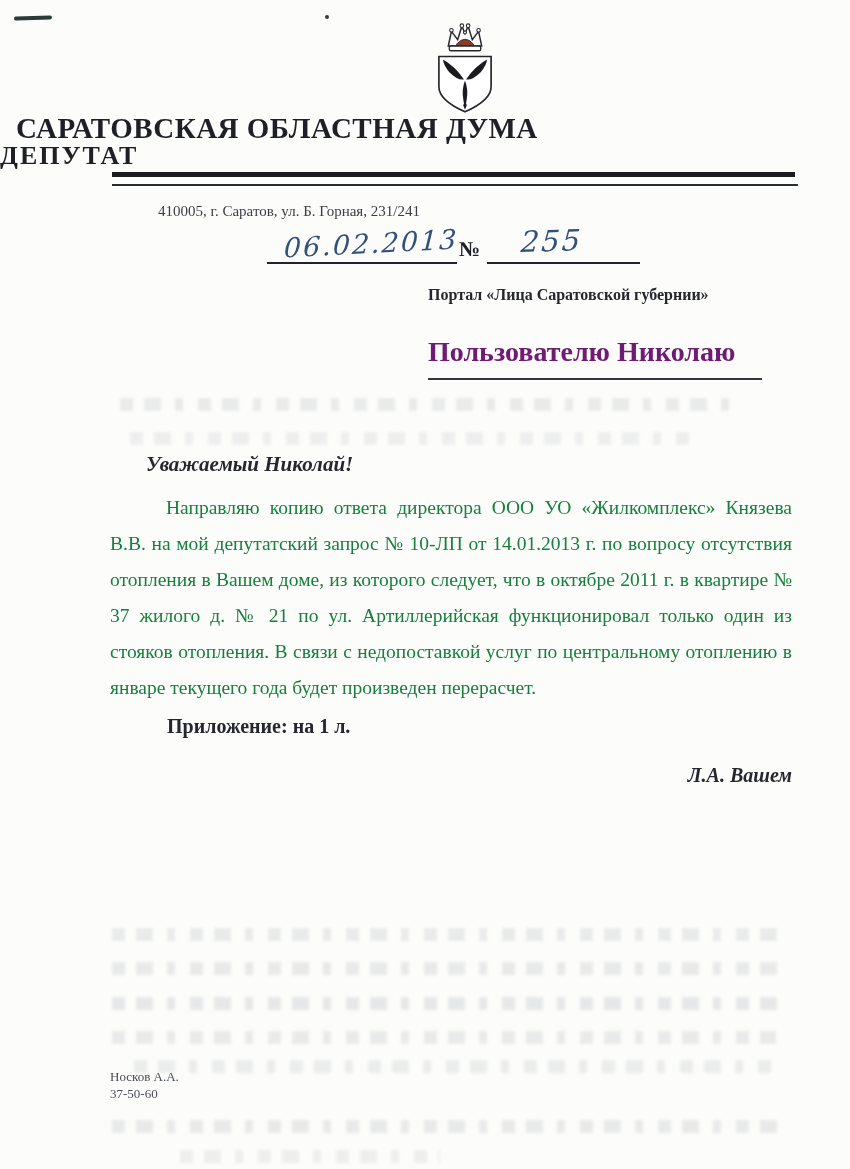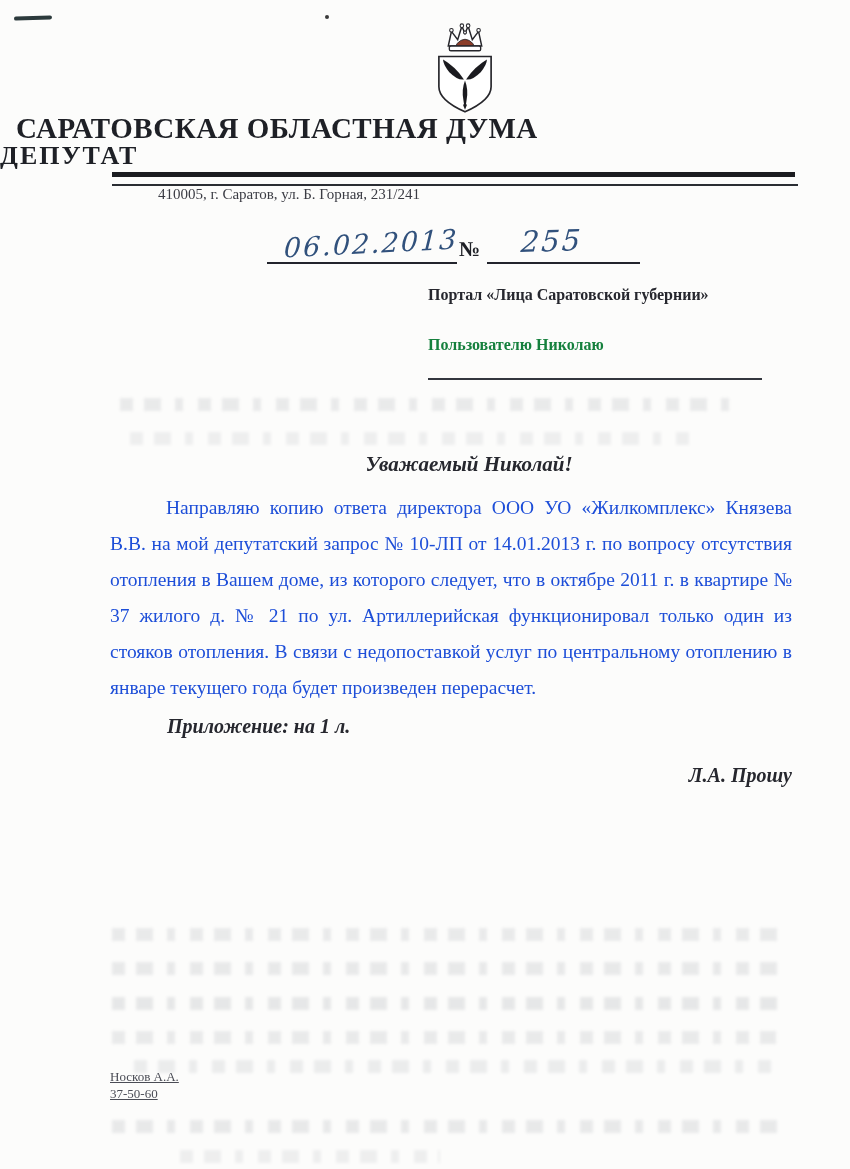--- a/index.html
+++ b/index.html
@@ -34,61 +34,61 @@
     font-weight:bold;font-size:29px;letter-spacing:.5px;
     color:var(--header-ink);
   }
   .org-role{
     position:absolute;left:0;top:141px;width:100%;
     text-align:left;font-weight:bold;font-size:26px;letter-spacing:2px;
     color:var(--header-ink);
   }
   .rule-thick{position:absolute;left:112px;top:172px;width:683px;height:5px;background:var(--rule);}
   .rule-thin{position:absolute;left:112px;top:184px;width:686px;height:2px;background:#2a2d33;}
-  .addr{position:absolute;left:158px;top:186px;font-size:15px;color:#3b3c44;}
+  .addr{position:absolute;left:158px;top:203px;font-size:15px;color:#3b3c44;}
   .contacts{position:absolute;left:466px;top:201px;font-size:15px;color:#3b3c44;}
   
   .hand{
     font-family:"DejaVu Serif", serif;
     font-style:italic;
     color:var(--handwriting);
     letter-spacing:2px;
   }
   .ref-date{position:absolute;left:284px;top:228px;font-size:27px;transform:rotate(-3deg) skewX(-6deg);}
   .ref-num{position:absolute;left:521px;top:224px;font-size:29px;transform:rotate(-2deg) skewX(-6deg);}
   .ref-no-sign{position:absolute;left:459px;top:237px;font-size:21px;font-weight:bold;color:var(--header-ink);}
   .u-date{position:absolute;left:267px;top:262px;width:190px;height:2px;background:#22242c;}
   .u-num{position:absolute;left:487px;top:262px;width:153px;height:2px;background:#22242c;}
   
   .rcp1{position:absolute;left:428px;top:286px;font-size:16px;font-weight:bold;color:#26272e;}
-  .rcp2{position:absolute;left:428px;top:336px;font-size:16px;font-weight:bold;color:#15803d;}
+  .rcp2{position:absolute;left:428px;top:336px;font-size:28px;font-weight:bold;color:#701a75;}
   .u-rcp{position:absolute;left:428px;top:378px;width:334px;height:2px;background:#33363e;}
   
   .letter-flow{position:absolute;left:110px;top:452px;width:682px;}
   .salutation{
-    text-align:center;padding-left:36px;
+    text-align:left;padding-left:36px;
     font-size:21px;font-weight:bold;font-style:italic;color:#26272e;
   }
   .para{
     margin:13px 0 0 0;
     font-size:19.5px;line-height:36px;
     text-align:justify;text-indent:56px;
-    color:#1d4ed8;
+    color:#15803d;
   }
   .attachment{
     margin:9px 0 0 57px;
-    font-size:20px;font-weight:bold;font-style:italic;color:#26272e;
+    font-size:20px;font-weight:bold;color:#26272e;
   }
   .signature{
     margin:26px 0 0 0;
     text-align:right;
     font-size:20px;font-weight:bold;font-style:italic;color:#26272e;
   }
   
-  .exec{position:absolute;left:110px;top:1068px;font-size:13px;color:#4a4c55;line-height:17px;text-decoration:underline;}
+  .exec{position:absolute;left:110px;top:1068px;font-size:13px;color:#4a4c55;line-height:17px;}
 </style>
 </head>
 <body>
 
 <div class="page">
 
   <div class="scan-dash"></div>
   <div class="scan-dot"></div>
 
   <svg class="emblem" viewBox="0 0 100 90">
@@ -126,21 +126,21 @@
   <div class="rcp2">Пользователю Николаю</div>
   <div class="u-rcp"></div>
 
   <div class="bleed" style="left:120px;top:398px;width:620px;"></div>
   <div class="bleed" style="left:130px;top:432px;width:560px;opacity:.09;"></div>
 
   <div class="letter-flow">
     <div class="salutation">Уважаемый Николай!</div>
     <p class="para">Направляю копию ответа директора ООО УО «Жилкомплекс» Князева В.В. на мой депутатский запрос № 10-ЛП от 14.01.2013 г. по вопросу отсутствия отопления в Вашем доме, из которого следует, что в октябре 2011 г. в квартире № 37 жилого д. № 21 по ул. Артиллерийская функционировал только один из стояков отопления. В связи с недопоставкой услуг по центральному отоплению в январе текущего года будет произведен перерасчет.</p>
     <div class="attachment">Приложение: на 1 л.</div>
-    <div class="signature">Л.А. Прошу</div>
+    <div class="signature">Л.А. Вашем</div>
   </div>
 
   <div class="bleed" style="left:112px;top:928px;width:672px;"></div>
   <div class="bleed" style="left:112px;top:962px;width:668px;opacity:.13;"></div>
   <div class="bleed" style="left:112px;top:997px;width:676px;opacity:.14;"></div>
   <div class="bleed" style="left:112px;top:1031px;width:664px;opacity:.12;"></div>
   <div class="bleed" style="left:134px;top:1060px;width:648px;opacity:.11;"></div>
   <div class="bleed" style="left:112px;top:1120px;width:672px;opacity:.13;"></div>
   <div class="bleed" style="left:180px;top:1150px;width:260px;opacity:.09;"></div>
 

